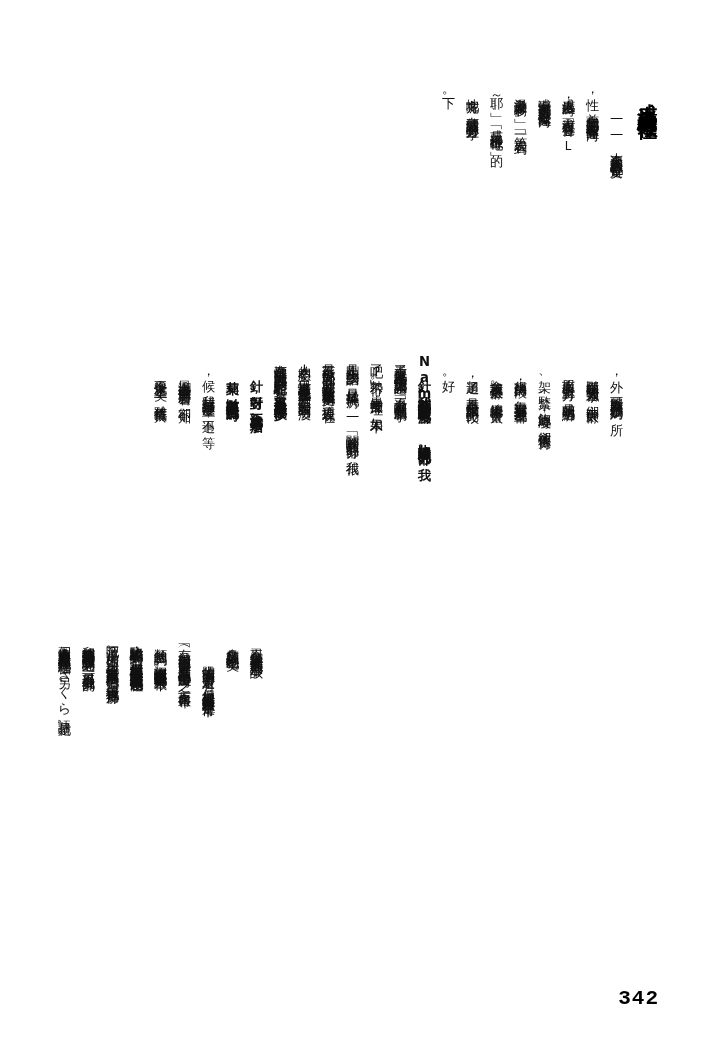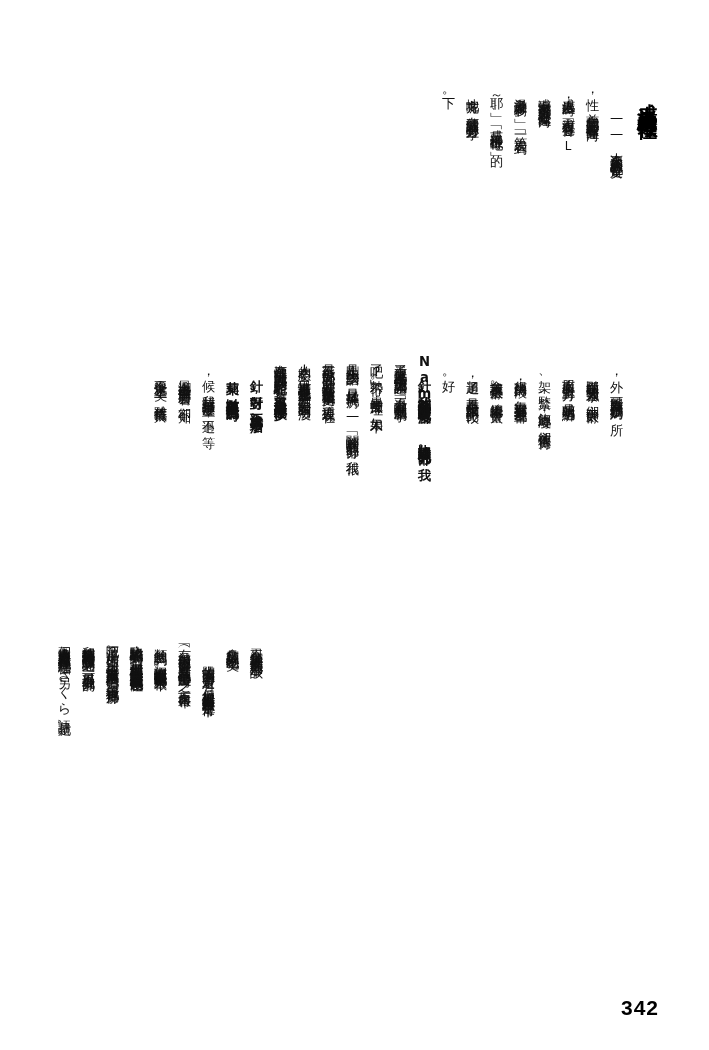--- a/index.html
+++ b/index.html
@@ -89,22 +89,22 @@
 
   
   .down-0  { top: 0px; }
   .down-1  { top: 22px; }
   .down-12 { top: 266px; }
   .down-25 { top: 550px; }
 
   #page-number {
     position: absolute;
     right: 50px;
-    bottom: 30px;
-    font-family: Liberation Sans, sans-serif;
+    bottom: 40px;
+    font-family: Liberation Mono, monospace;
     font-weight: bold;
     font-size: 21px;
     color: #000;
     letter-spacing: 1px;
     text-align: center;
   }
 </style>
 </head>
 <body>
 

